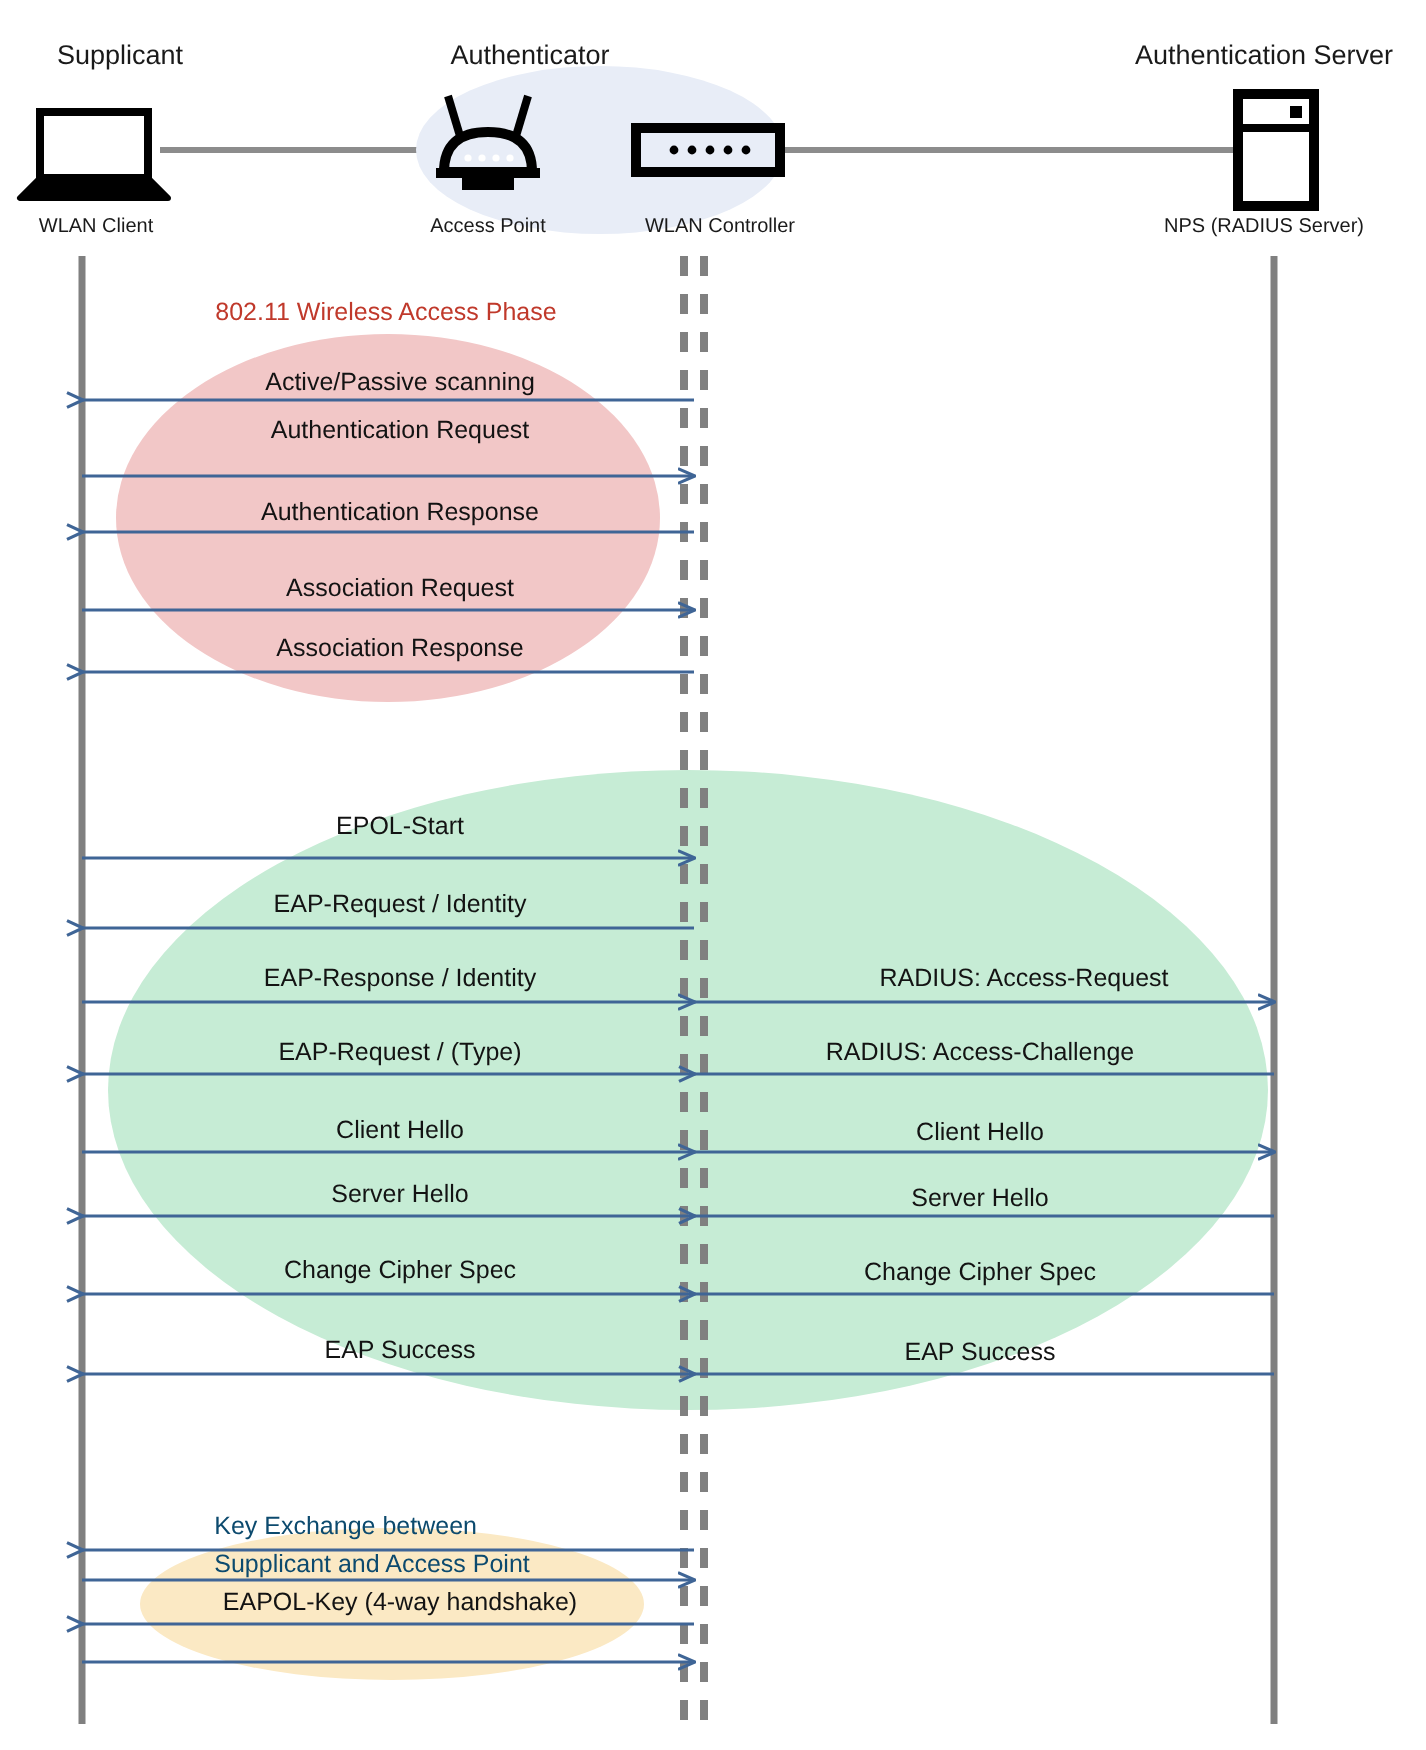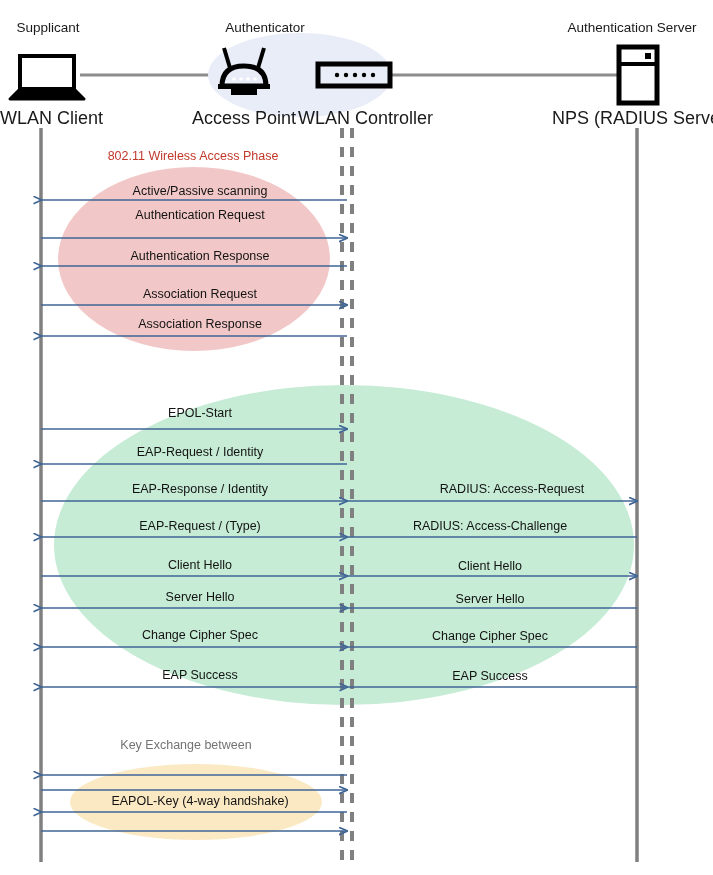--- a/index.html
+++ b/index.html
@@ -27,21 +27,21 @@
   }
   .hdr-title {
     position: absolute;
     font-size: 13.5px;
     color: #1a1a1a;
     white-space: nowrap;
     text-align: center;
   }
   .hdr-sub {
     position: absolute;
-    font-size: 18px;
+    font-size: 10px;
     color: #1a1a1a;
     white-space: nowrap;
     text-align: center;
   }
   .msg-label {
     position: absolute;
     font-size: 12.5px;
     color: #131313;
     white-space: nowrap;
     text-align: right;
@@ -144,36 +144,37 @@
         <line x1="637" x2="347" marker-end="url(#arrowL)" y1="608" y2="608" stroke="#3f6596" stroke-width="1.6"></line>
         <line x1="637" x2="347" marker-end="url(#arrowL)" y1="647" y2="647" stroke="#3f6596" stroke-width="1.6"></line>
         <line x1="637" x2="347" marker-end="url(#arrowL)" y1="687" y2="687" stroke="#3f6596" stroke-width="1.6"></line>
         <line x1="347" x2="41" marker-end="url(#arrowL)" y1="775" y2="775" stroke="#3f6596" stroke-width="1.6"></line>
         <line x1="41" x2="347" marker-end="url(#arrowR)" y1="790" y2="790" stroke="#3f6596" stroke-width="1.6"></line>
         <line x1="347" x2="41" marker-end="url(#arrowL)" y1="812" y2="812" stroke="#3f6596" stroke-width="1.6"></line>
         <line x1="41" x2="347" marker-end="url(#arrowR)" y1="831" y2="831" stroke="#3f6596" stroke-width="1.6"></line>
       </g>
   </svg>
 
-  <div class="hdr-title" style="left:0px; top:20px; width:96px;">Supplicant</div>
+  <div class="hdr-title" style="left:12px; top:20px; width:96px;">Supplicant</div>
   <div class="hdr-sub" style="left:0px; top:108px; width:96px;">WLAN Client</div>
 
   <div class="hdr-title" style="left:200px; top:20px; width:130px;">Authenticator</div>
   <div class="hdr-sub" style="left:186px; top:108px; width:116px;">Access Point</div>
 
   <div class="hdr-sub" style="left:298px; top:108px; width:124px;">WLAN Controller</div>
 
   <div class="hdr-title" style="left:552px; top:20px; width:160px;">Authentication Server</div>
   <div class="hdr-sub" style="left:552px; top:108px; width:160px;">NPS (RADIUS Server)</div>
 
   <div class="phase-label" style="left:193px; top:147px; color:#c0392b;">802.11 Wireless Access Phase</div>
 
 
-  <div class="phase-label" style="left:186px; top:736px; color:#737373;">
+  <div class="phase-label" style="left:186px; top:754px; color:#0c4a6e;">
     <div>Key Exchange between</div>
+    <div>Supplicant and Access Point</div>
   </div>
 
   <div id="label-group">
       <div class="msg-label" style="left: 200px; top: 184px;">Active/Passive scanning</div>
       <div class="msg-label" style="left: 200px; top: 208px;">Authentication Request</div>
       <div class="msg-label" style="left: 200px; top: 249px;">Authentication Response</div>
       <div class="msg-label" style="left: 200px; top: 287px;">Association Request</div>
       <div class="msg-label" style="left: 200px; top: 317px;">Association Response</div>
       <div class="msg-label" style="left: 200px; top: 406px;">EPOL-Start</div>
       <div class="msg-label" style="left: 200px; top: 445px;">EAP-Request / Identity</div>

